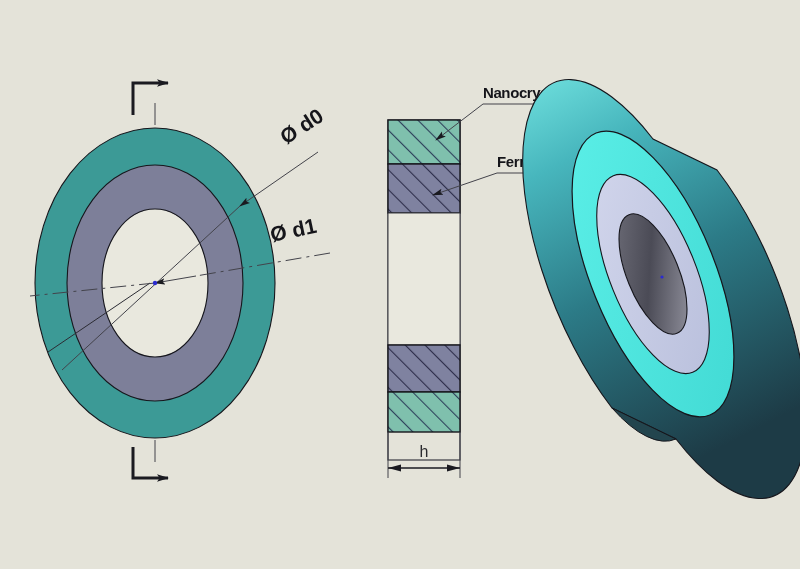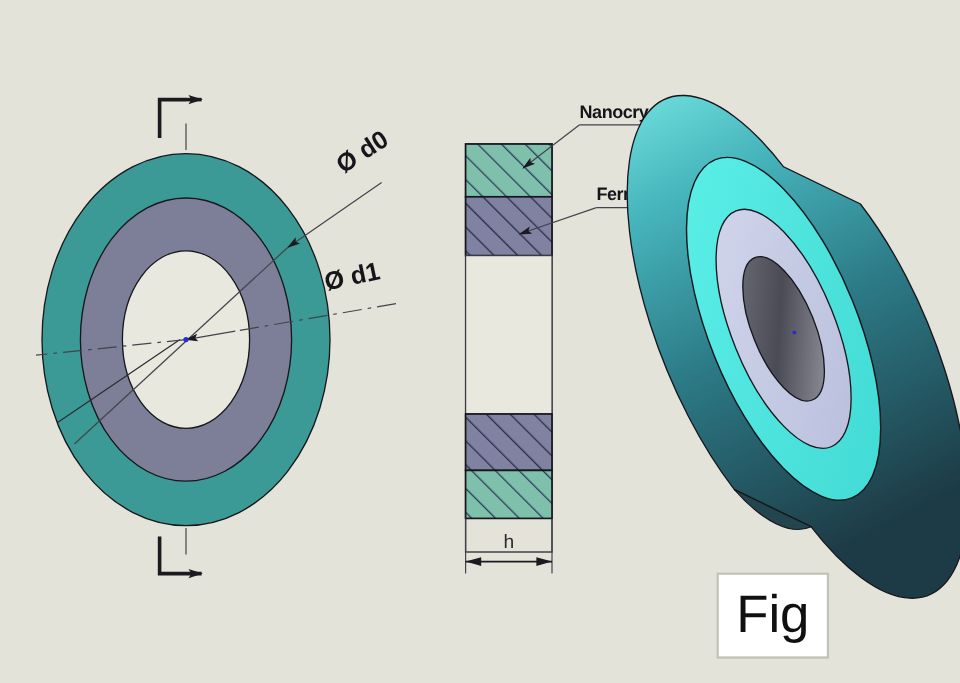--- a/index.html
+++ b/index.html
@@ -197,19 +197,14 @@
       <ellipse cx="653" cy="274" rx="62" ry="152" transform="rotate(-22 653 274)" fill="url(#faceGrad)" stroke="#16161c" stroke-width="1.2"></ellipse>
 
       <ellipse cx="653" cy="274" rx="43" ry="106" transform="rotate(-22 653 274)" fill="url(#innerFaceGrad)" stroke="#16161c" stroke-width="1.1"></ellipse>
 
       <ellipse cx="653" cy="274" rx="26" ry="64" transform="rotate(-22 653 274)" fill="url(#boreGrad)" stroke="#16161c" stroke-width="1.1"></ellipse>
 
       <circle cx="662" cy="277" r="1.6" fill="#2b2bd0"></circle>
     </g>
   </svg>
 
-  <div style="position:absolute; left:597px; top:477px; width:90px; height:68px;
-              background:#ffffff; border:2px solid #c2c2b6;
-              display:flex; align-items:center; justify-content:center;">
-    <span class="fig-label" style="color:#101010; font-size:44px; line-height:1;">Fig</span>
-  </div>
 
 </div>
 
 </body></html>

